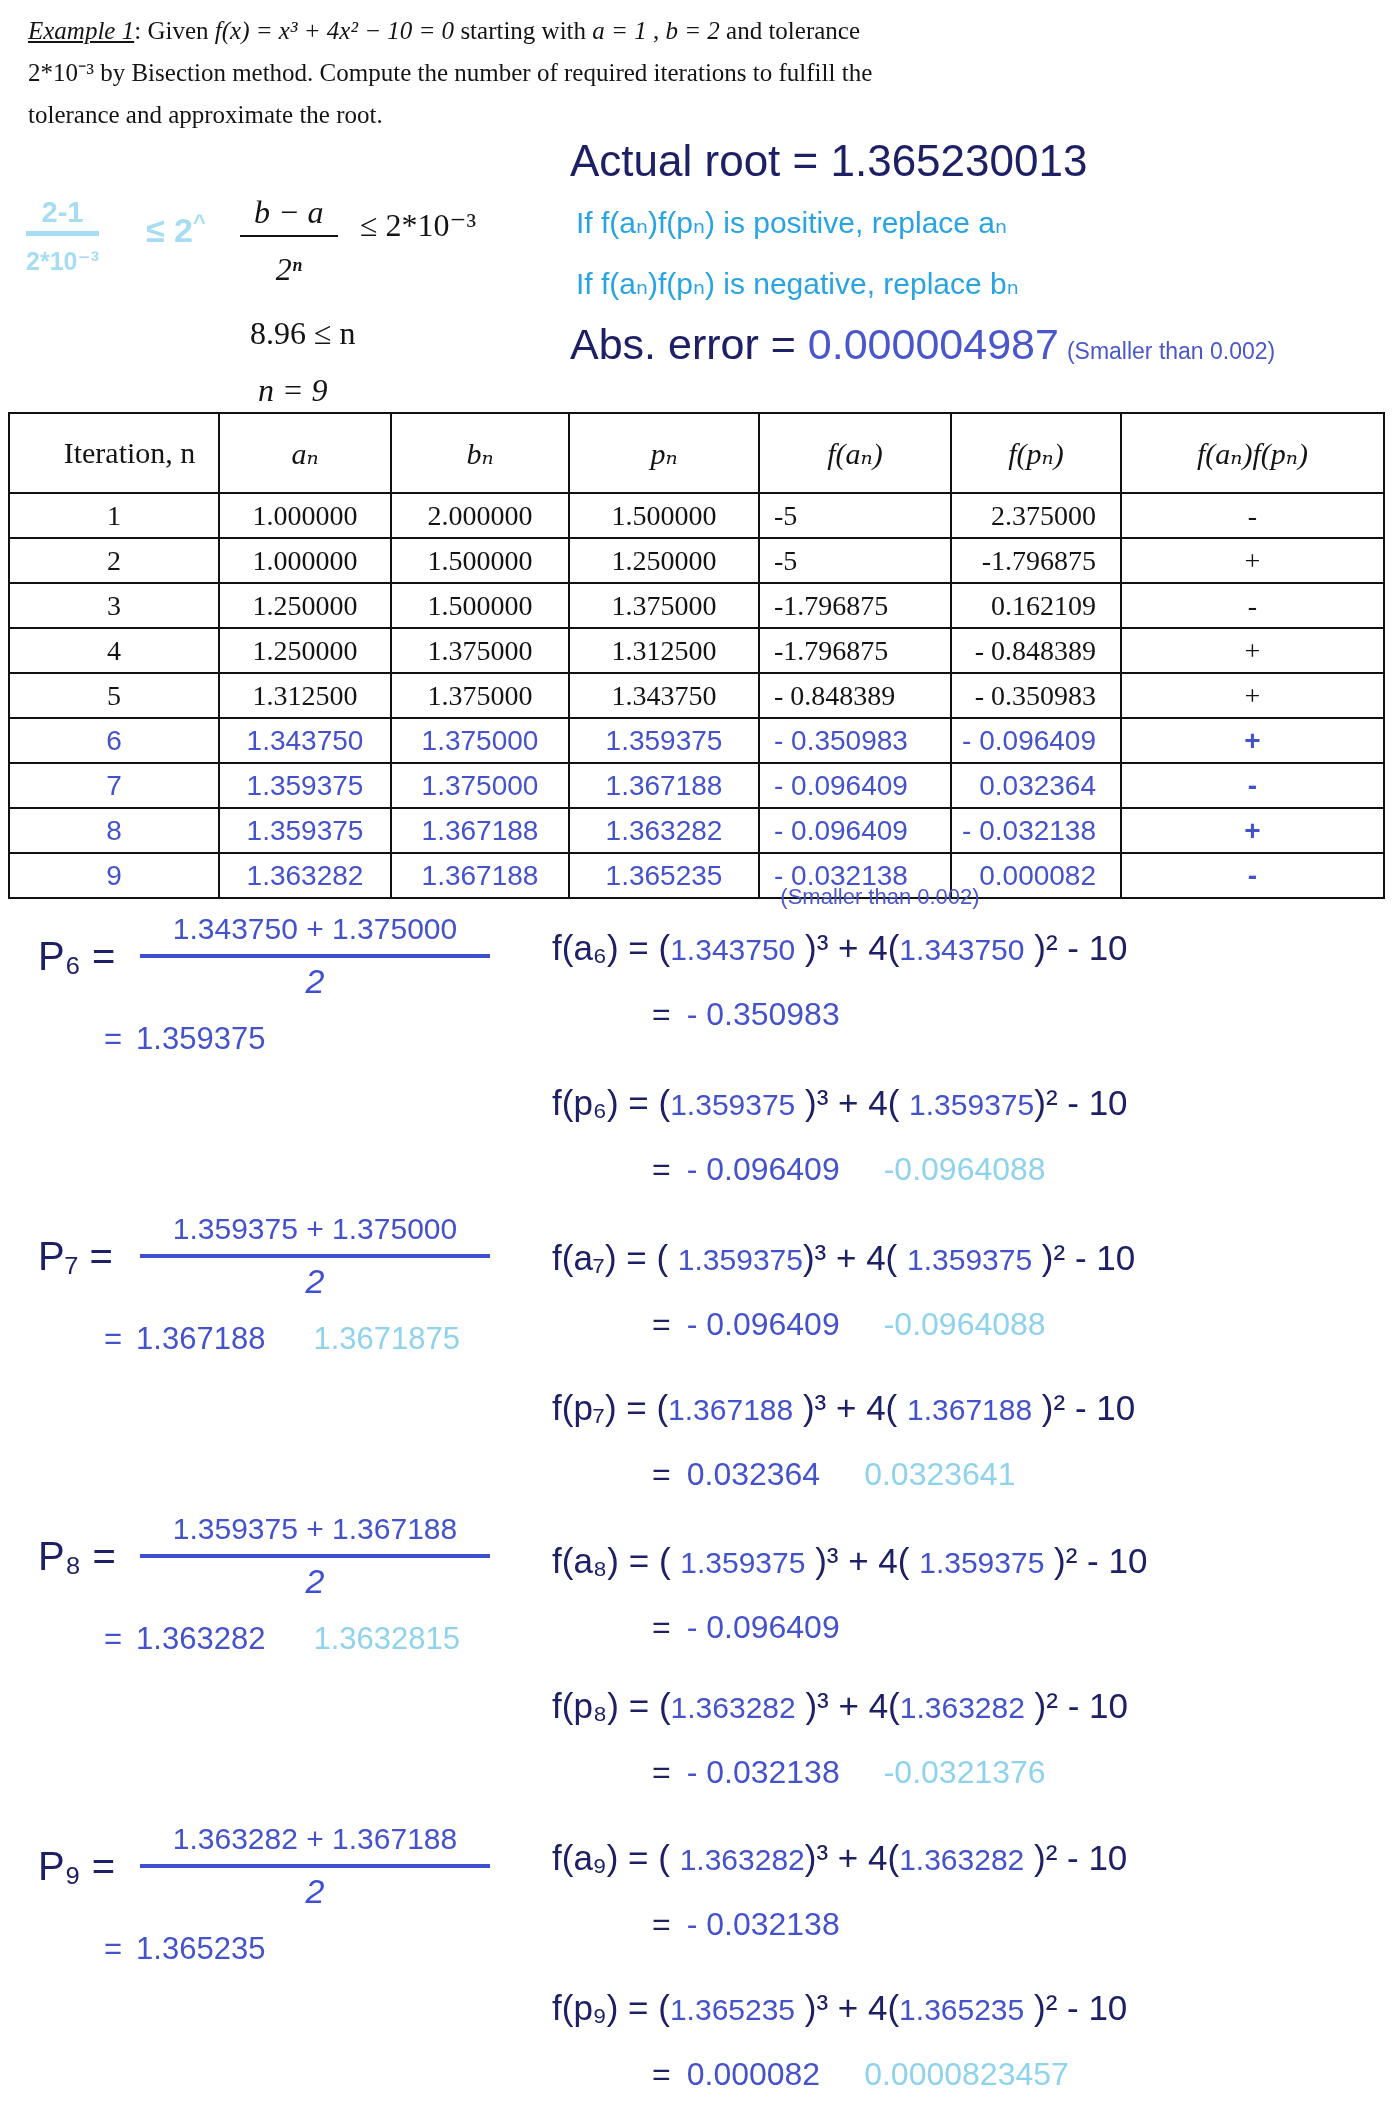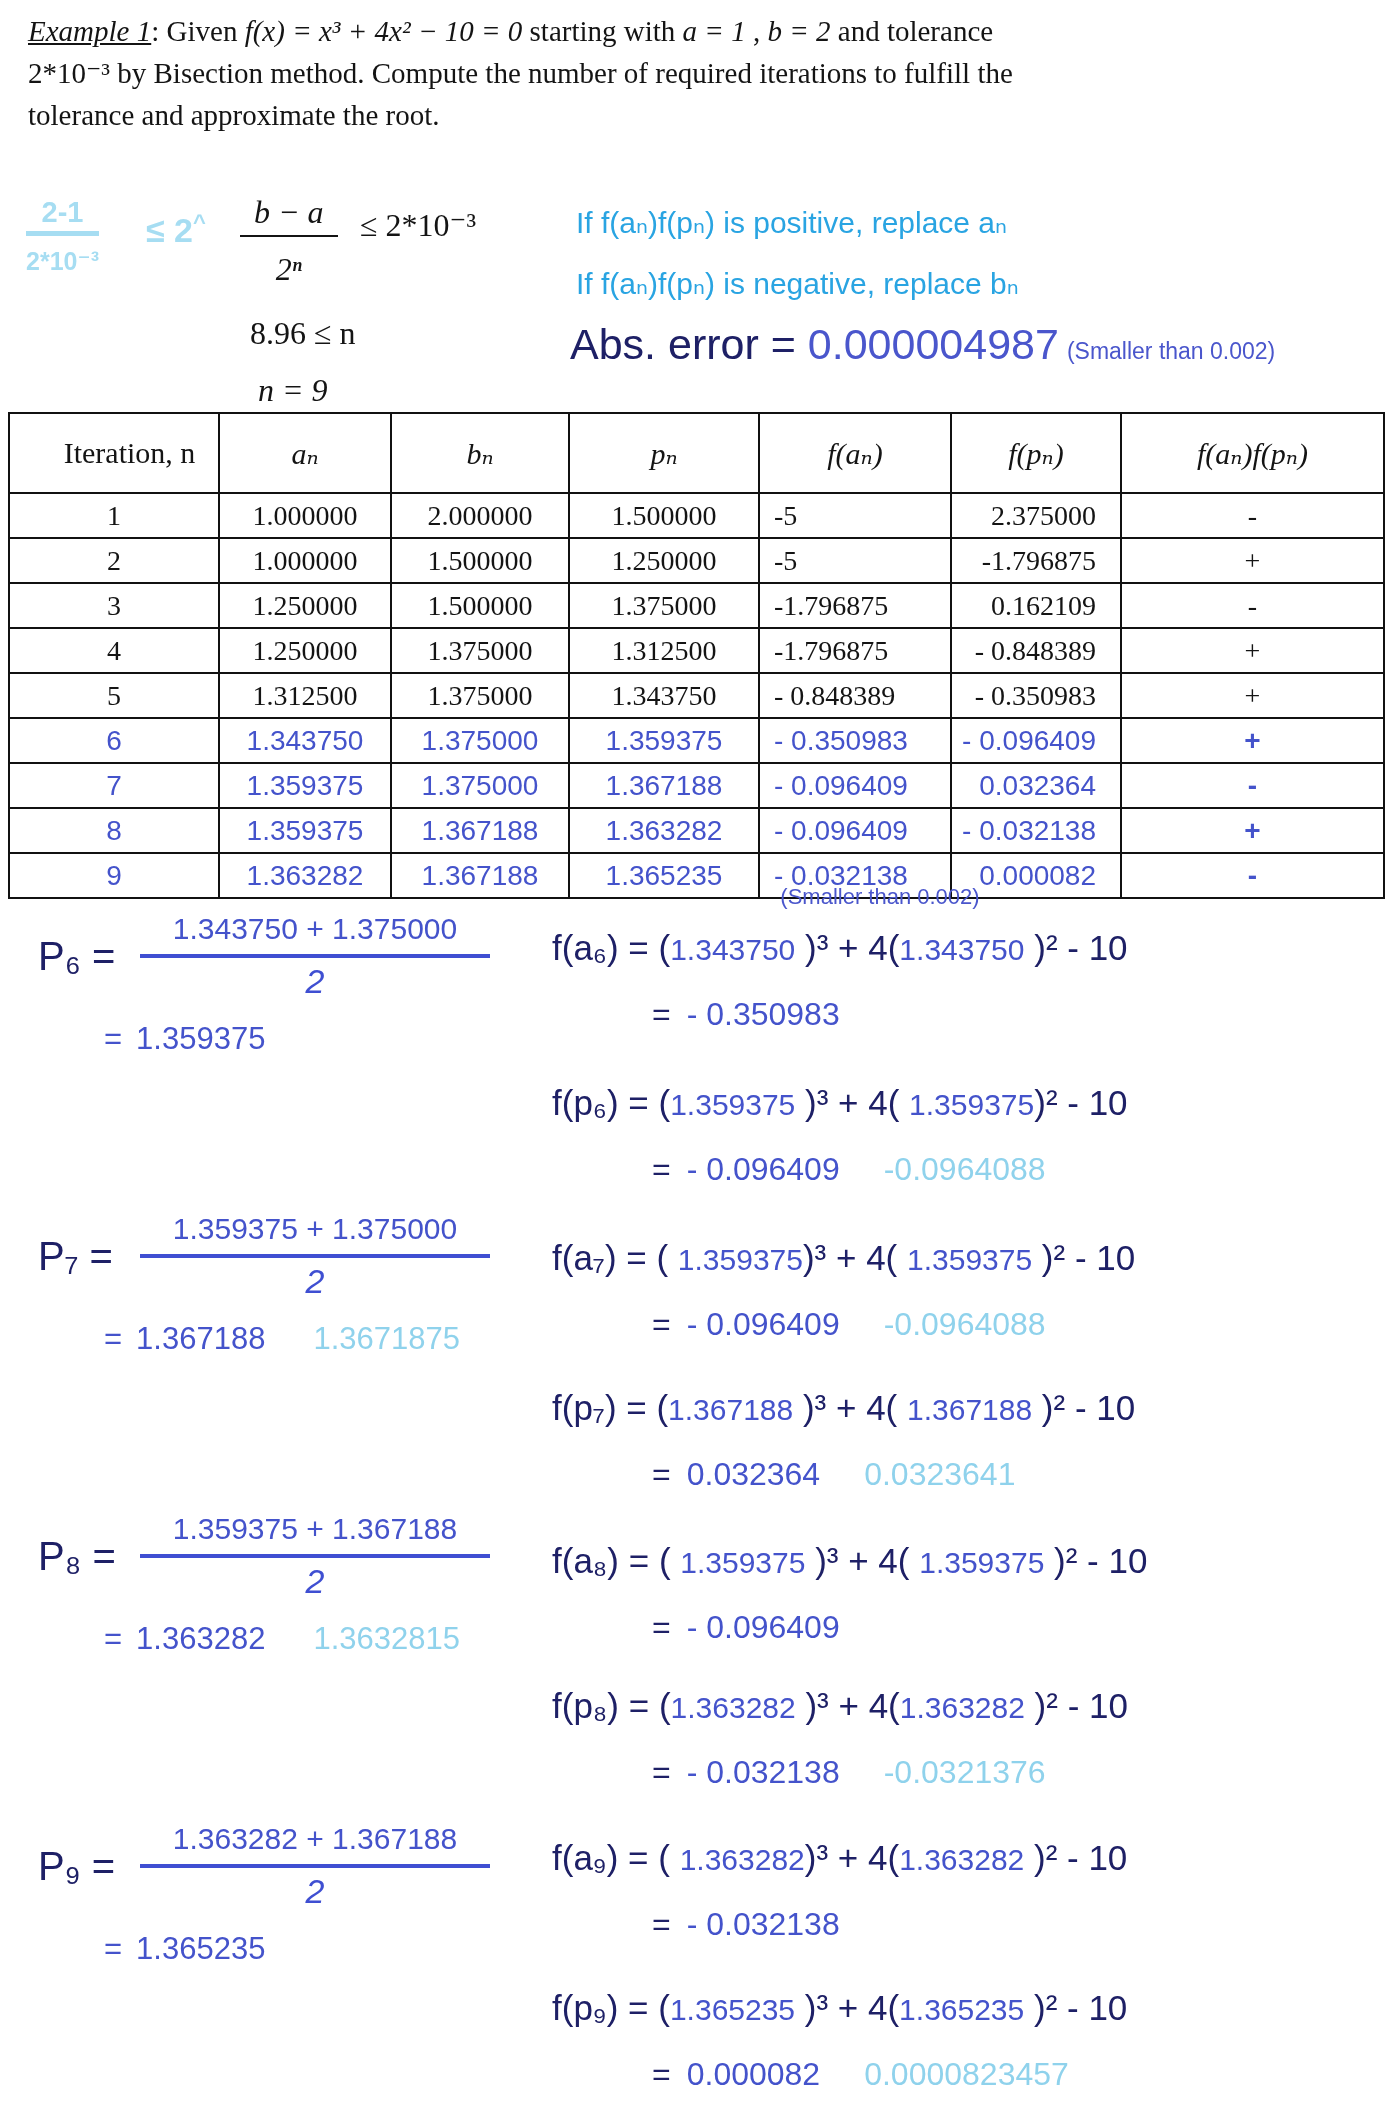--- a/index.html
+++ b/index.html
@@ -2,21 +2,21 @@
 <html><head>
 <meta charset="utf-8">
 <style>
   html,body{margin:0;padding:0;background:#fff;}
   #page{position:relative;width:1392px;height:2121px;background:#ffffff;overflow:hidden;
         font-family:"Liberation Sans","DejaVu Sans",sans-serif;color:#141414;}
   .serif{font-family:"Liberation Serif","DejaVu Serif","DejaVu Sans",serif;}
   .abs{position:absolute;}
 
   
-  #intro{left:28px;top:10px;width:1352px;font-size:29px;line-height:42px;color:#141414;}
+  #intro{left:28px;top:10px;width:1352px;font-size:25px;line-height:42px;color:#141414;font-family:Liberation Serif, serif;}
   #intro .ex{font-style:italic;text-decoration:underline;}
   #intro .it{font-style:italic;}
 
   
   #actual-root{left:570px;top:136px;font-size:44px;color:#1e2066;white-space:nowrap;}
   .rule{left:576px;font-size:30px;color:#29a4e2;white-space:nowrap;}
   #rule-positive{top:205px;} #rule-negative{top:266px;}
   #abs-error{left:570px;top:320px;font-size:43px;color:#1e2066;white-space:nowrap;}
   #abs-error .val{color:#4a56cc;}
   #abs-error .note{font-size:23px;color:#4a56cc;margin-left:8px;}
@@ -77,20 +77,21 @@
 <body>
 
 <div id="page">
 
   <div id="intro" class="abs serif">
     <span class="ex">Example 1</span><span>:   Given </span><span class="it">f(x) = x³ + 4x² − 10 = 0</span><span> starting  with  </span><span class="it">a = 1</span><span> ,  </span><span class="it">b = 2</span><span> and  tolerance</span><br>
     <span>2*10⁻³ by Bisection method. Compute the number of required iterations to fulfill the</span><br>
     <span>tolerance and approximate the root.</span>
   </div>
 
+  <div id="actual-root" class="abs">Actual root = 1.365230013</div>
   <div id="rule-negative" class="abs rule">If f(aₙ)f(pₙ) is negative, replace bₙ</div>
   <div id="rule-positive" class="abs rule">If f(aₙ)f(pₙ) is positive, replace aₙ</div>
   <div id="abs-error" class="abs">
     <span>Abs. error = </span><span class="val">0.000004987</span><span class="note">(Smaller than 0.002)</span>
   </div>
 
   <div id="hand-frac" class="abs">
     <div class="num">2-1</div>
     <div class="den">2*10⁻³</div>
   </div>

